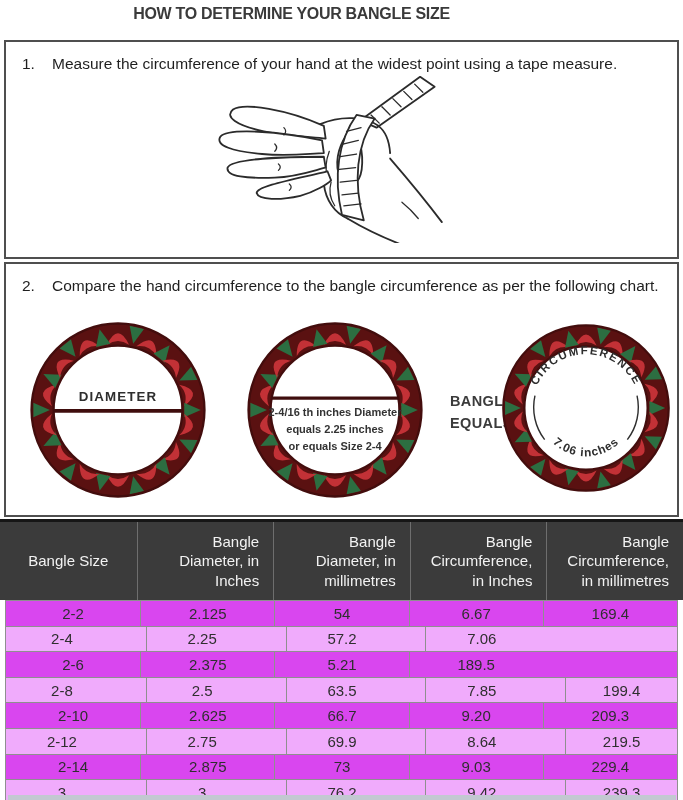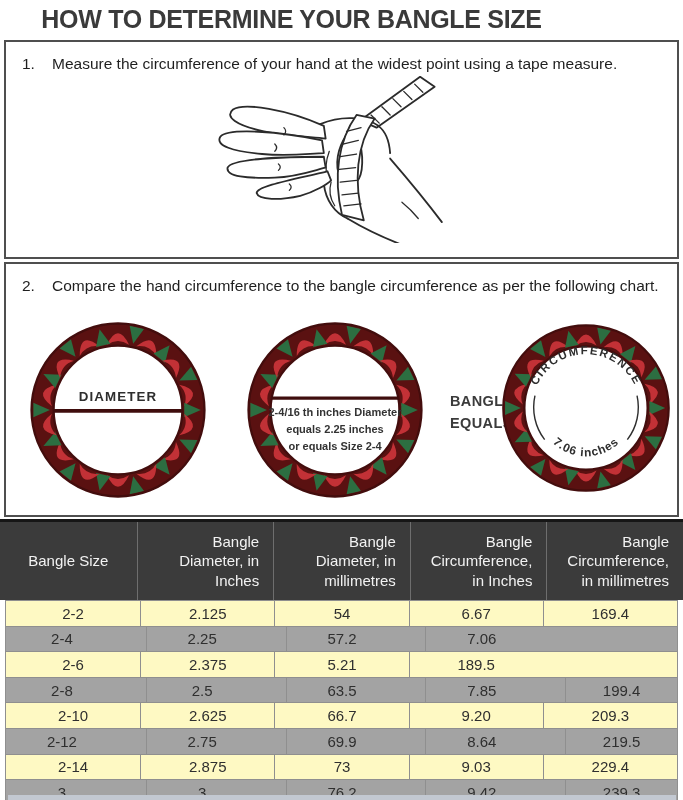--- a/index.html
+++ b/index.html
@@ -1,19 +1,19 @@
 <!DOCTYPE html>
 <html><head>
 <meta charset="utf-8">
 <style>
   html,body{margin:0;padding:0;background:#ffffff;}
   body{width:683px;height:800px;position:relative;overflow:hidden;
        font-family:"Liberation Sans","DejaVu Sans",sans-serif;color:#2e2e2e;}
 
-  .page-title{width:583px;text-align:center;font-size:25px;font-weight:800;
+  .page-title{width:583px;text-align:center;font-size:16px;font-weight:800;
               letter-spacing:-0.3px;color:#3a3a3a;padding-top:4px;line-height:1.2;}
 
   .panel{position:absolute;left:4px;right:4px;border:2px solid #4f4f4f;background:#fff;box-sizing:border-box;}
   .panel-1{top:40px;height:219px;}
   .panel-2{top:262px;height:255px;}
 
   .step-row{display:flex;align-items:flex-start;padding:13px 16px 0 16px;font-size:15.5px;color:#1f1f1f;}
   .step-num{width:30px;flex:0 0 30px;}
   .step-text{flex:1;}
 
@@ -30,22 +30,22 @@
   svg text{font-family:"Liberation Sans","DejaVu Sans",sans-serif;}
 
   
   .size-table{position:absolute;top:519px;left:0;width:683px;}
   .thead{display:grid;grid-template-columns:repeat(5,1fr);background:#3b3b3b;
          border-top:3px solid #161616;height:78px;}
   .th{display:flex;align-items:center;justify-content:center;text-align:right;
       color:#f2f2f2;font-size:15px;line-height:1.3;padding:4px 14px;border-left:1px solid #6e6e6e;}
   .th:first-child{border-left:none;}
   .tbody{border-left:1px solid #8f8f8f;border-right:1px solid #8f8f8f;box-sizing:border-box;margin:0 5px;}
-  .tr{display:grid;grid-template-columns:repeat(5,1fr);height:24.6px;border-top:1px solid #8f8f8f;background:#fef9c3;}
-  .tr.alt{background:#a3a3a3;gap:28px;}
+  .tr{display:grid;grid-template-columns:repeat(5,1fr);height:24.6px;border-top:1px solid #8f8f8f;background:#d946ef;}
+  .tr.alt{background:#f0abfc;gap:28px;}
   .td{display:flex;align-items:center;justify-content:center;font-size:15px;color:#2f2f2f;
       border-left:1px solid #8f8f8f;}
   .td:first-child{border-left:none;}
 
   .bottom-strip{position:absolute;left:8px;bottom:0;width:668px;height:5px;background:#c2c8d1;}
 </style>
 </head>
 <body>
 
 <div class="page-title">HOW TO DETERMINE YOUR BANGLE SIZE</div>

